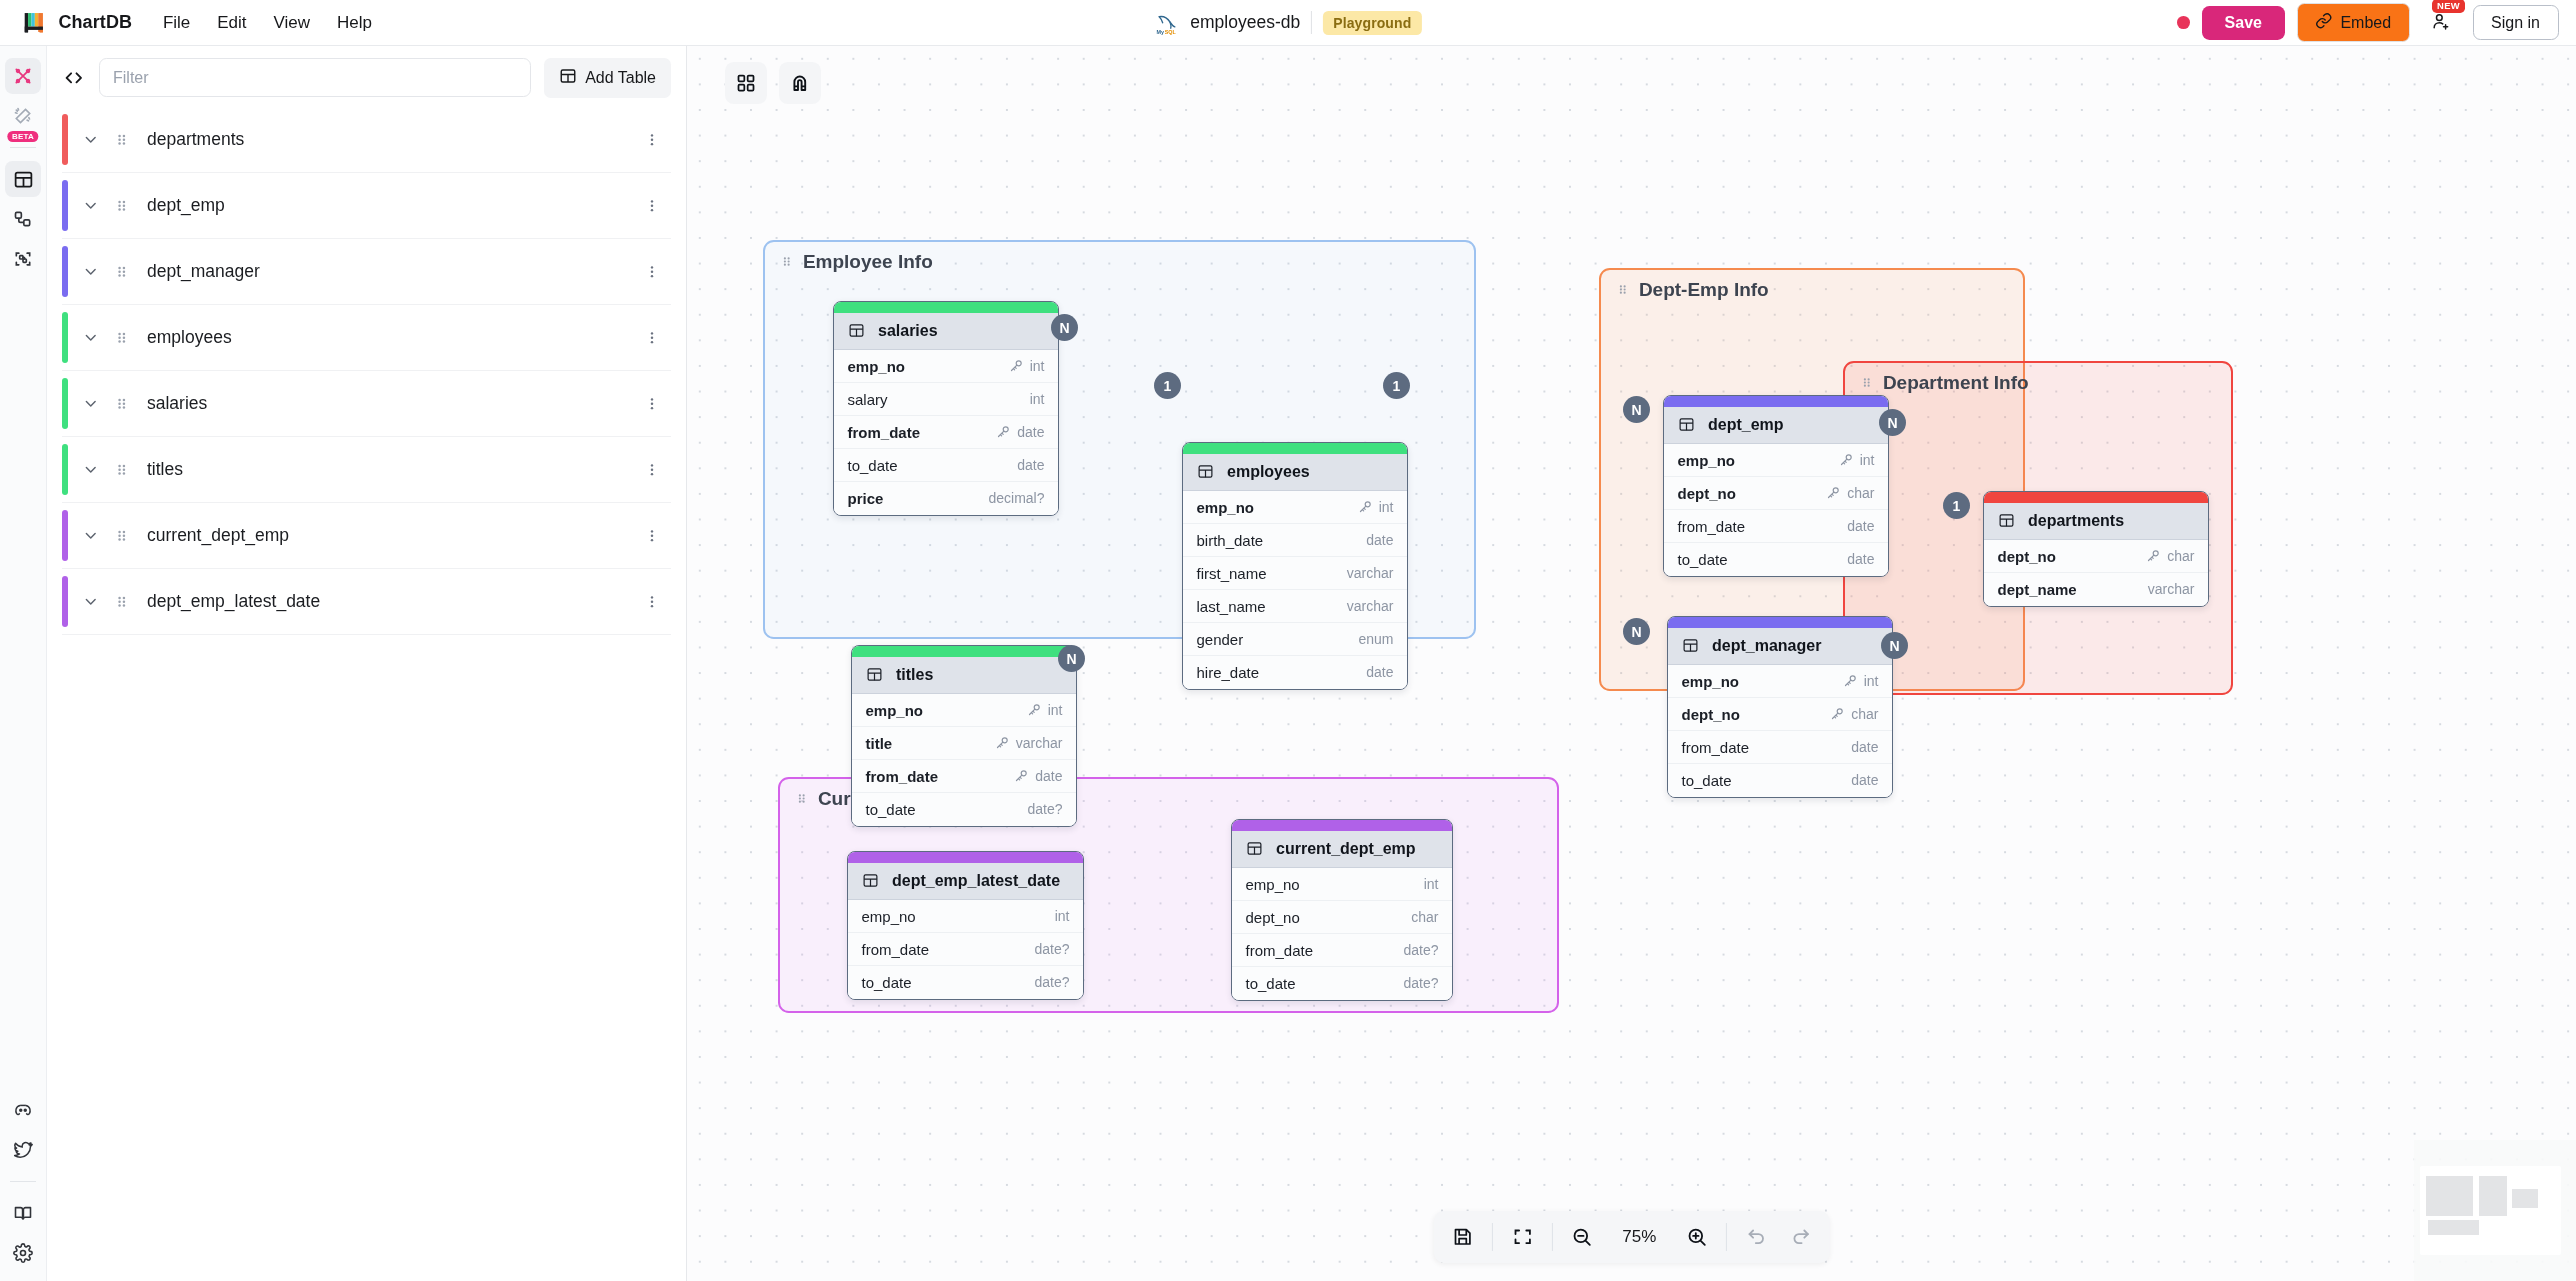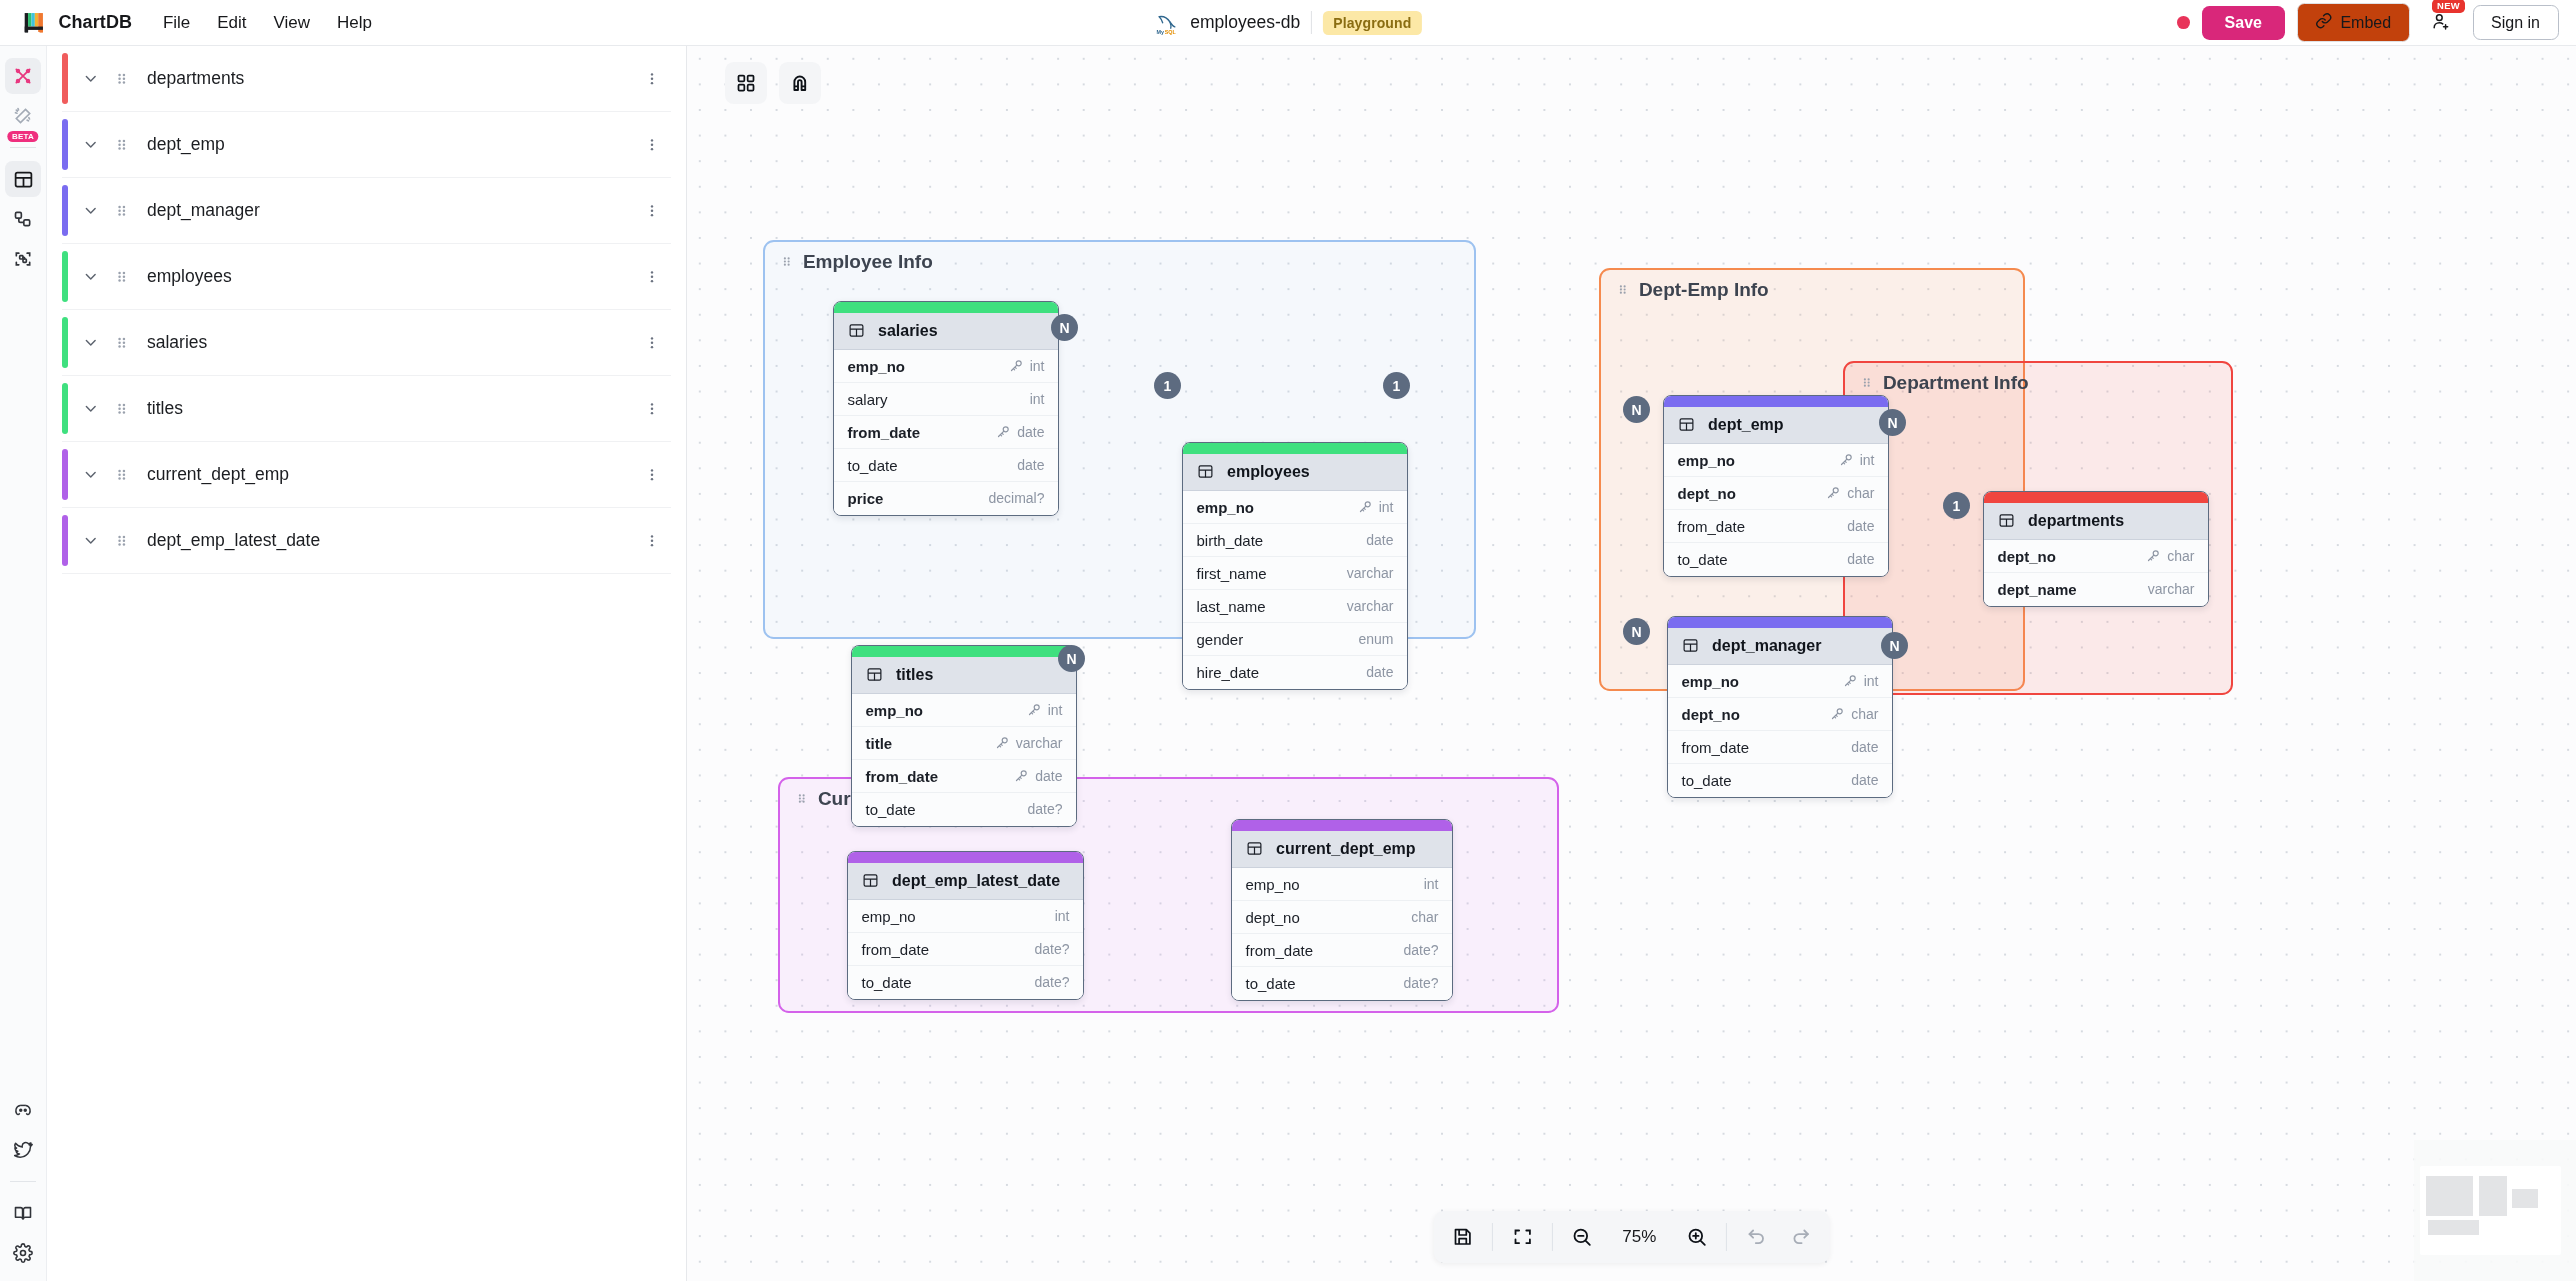--- a/index.html
+++ b/index.html
@@ -36,21 +36,21 @@
     padding: 4px 10.8px; border-radius: 5.4px; letter-spacing: 0.1px;
   }
 
   .top-right { margin-left: auto; display: flex; align-items: center; gap: 12px; padding-right: 17.5px; }
   .dot-unsaved { width: 12.8px; height: 12.8px; border-radius: 50%; background: #e8345a; }
   .btn-save {
     background: #d9277a; color: #fff; font-size: 16px; font-weight: 600;
     padding: 8px 23px; border: none; border-radius: 7.4px; cursor: pointer;
   }
   .btn-embed {
-    background: #c2410c; color: #17181b; font-size: 16px; font-weight: 500;
+    background: #f97316; color: #17181b; font-size: 16px; font-weight: 500;
     padding: 7.4px 17.5px; border: 1px solid #dfe1e5; border-radius: 7.4px; cursor: pointer;
     display: flex; align-items: center; gap: 7.4px;
   }
   .btn-icon-round {
     width: 39px; height: 39px; border-radius: 50%; background: #fff; border: none;
     display: flex; align-items: center; justify-content: center; position: relative; cursor: pointer;
   }
   .new-badge {
     position: absolute; top: -4px; right: -4px; background: #e8342e; color: #fff;
     font-size: 9.4px; font-weight: 700; padding: 1.3px 4.7px; border-radius: 4.7px; letter-spacing: 0.3px;
@@ -309,20 +309,37 @@
       </div>
       <div class="rail-btn" style="margin-bottom:10.8px;">
         <svg width="20" height="20" viewBox="0 0 24 24" fill="none" stroke="#31343a" stroke-width="1.9">
           <circle cx="12" cy="12" r="3"></circle>
           <path d="M19.4 15a1.6 1.6 0 00.3 1.8l.1.1a2 2 0 11-2.8 2.8l-.1-.1a1.6 1.6 0 00-1.8-.3 1.6 1.6 0 00-1 1.5V21a2 2 0 11-4 0v-.1a1.6 1.6 0 00-1-1.5 1.6 1.6 0 00-1.8.3l-.1.1a2 2 0 11-2.8-2.8l.1-.1a1.6 1.6 0 00.3-1.8 1.6 1.6 0 00-1.5-1H3a2 2 0 110-4h.1a1.6 1.6 0 001.5-1 1.6 1.6 0 00-.3-1.8l-.1-.1a2 2 0 112.8-2.8l.1.1a1.6 1.6 0 001.8.3H9a1.6 1.6 0 001-1.5V3a2 2 0 114 0v.1a1.6 1.6 0 001 1.5 1.6 1.6 0 001.8-.3l.1-.1a2 2 0 112.8 2.8l-.1.1a1.6 1.6 0 00-.3 1.8V9a1.6 1.6 0 001.5 1H21a2 2 0 110 4h-.1a1.6 1.6 0 00-1.5 1z"></path>
         </svg>
       </div>
     </div>
 
     <div class="sidebar">
+      <div class="sidebar-head">
+        <span class="code-toggle">
+          <svg width="21.6" height="21.6" viewBox="0 0 24 24" fill="none" stroke="#17181b" stroke-width="2.1" stroke-linecap="round" stroke-linejoin="round">
+            <path d="M9 7l-5 5 5 5M15 7l5 5-5 5"></path>
+          </svg>
+        </span>
+        <input class="filter-input" value="" placeholder="Filter" style="">
+        <button class="btn-add-table">
+          <span>
+            <svg width="18" height="18" viewBox="0 0 24 24" fill="none" stroke="#17181b" stroke-width="1.9">
+              <rect x="3" y="4" width="18" height="16" rx="2"></rect>
+                <path d="M3 10h18M12 10v10"></path>
+            </svg>
+          </span>
+          <span>Add Table</span>
+        </button>
+      </div>
       <div class="table-list" id="table-list">
           <div class="table-row">
             <span class="row-color" style="background:#f05c5c"></span>
             <span class="chev">
               <svg width="17.5" height="17.5" viewBox="0 0 24 24" fill="none" stroke="#5c636e" stroke-width="2" stroke-linecap="round" stroke-linejoin="round">
                 <path d="M6 9l6 6 6-6"></path>
               </svg>
             </span>
             <span class="grip">
               <svg width="13.5" height="17.5" viewBox="0 0 16 24" fill="#9aa1ad">

